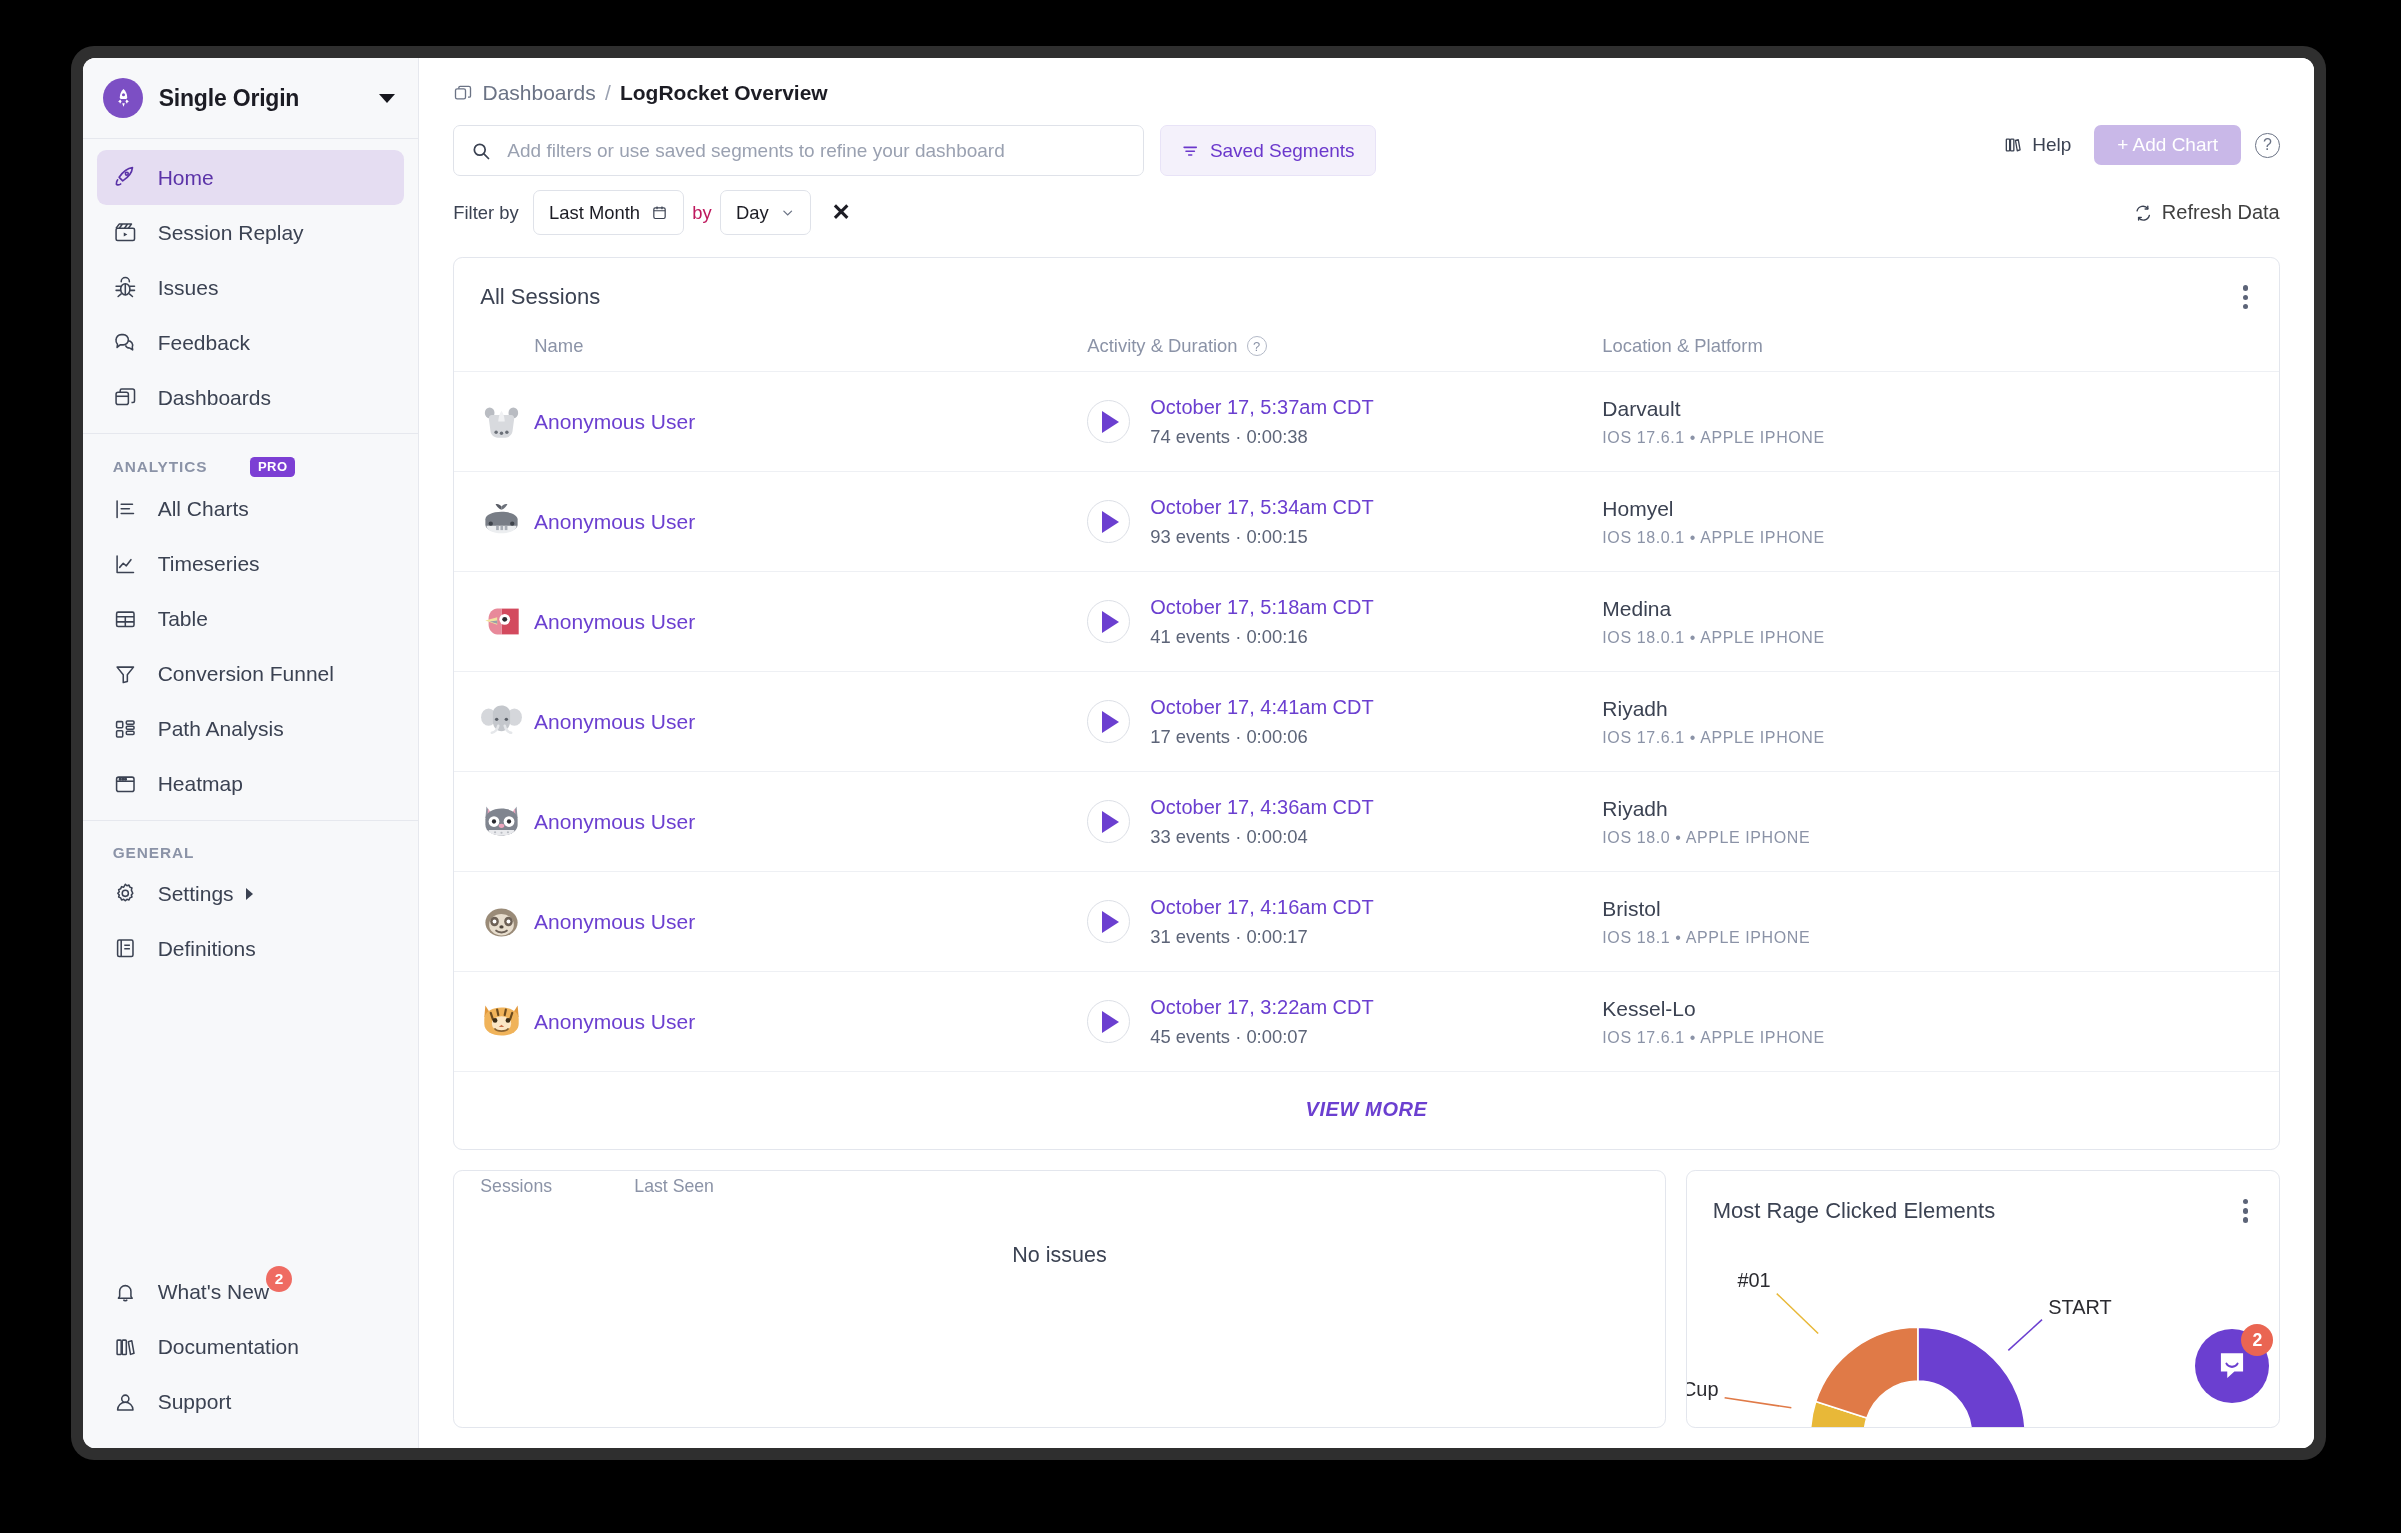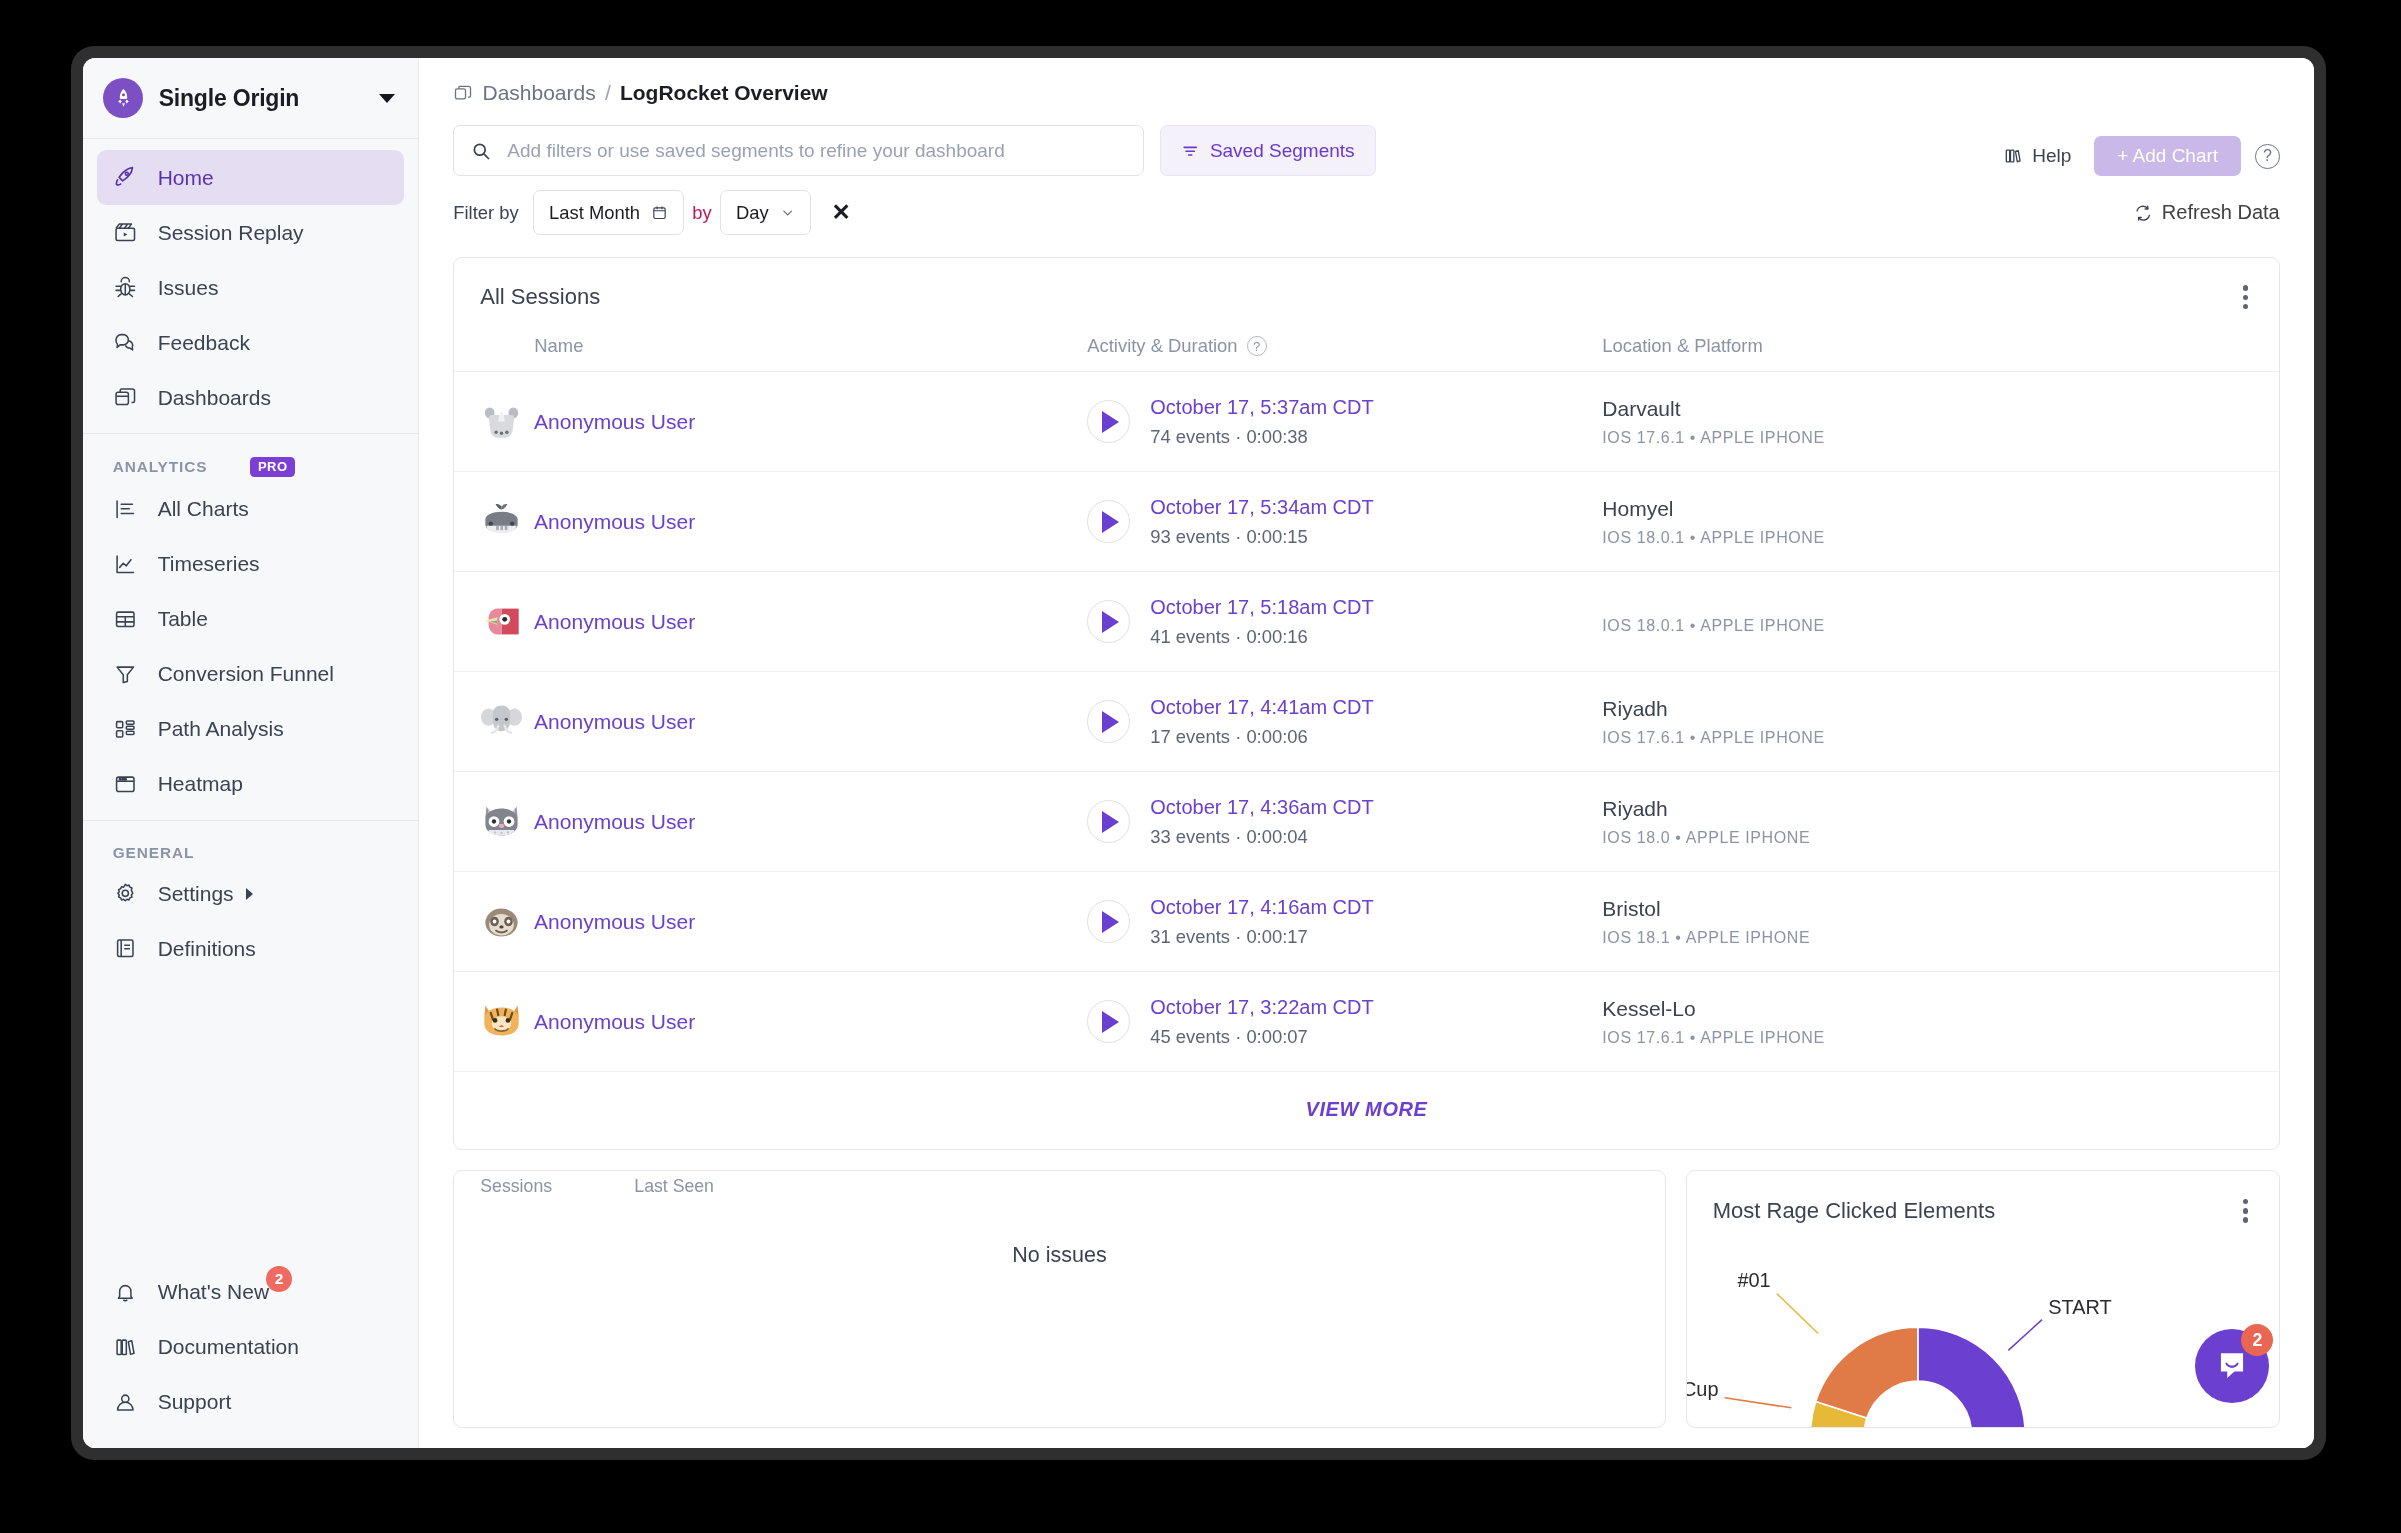--- a/index.html
+++ b/index.html
@@ -94,21 +94,21 @@
   }
 
   
   #main { flex: 1; display: flex; flex-direction: column; background: #fff; min-width: 0; overflow: hidden; }
   #topbar { padding: 23px 34px 0 34px; }
   .breadcrumb { display: flex; align-items: center; font-size: 21px; color: #6b7385; }
   .breadcrumb .crumb-link { color: #6b7385; margin-left: 9.2px; }
   .breadcrumb .sep { margin: 0 9.2px; color: #9aa1b1; }
   .breadcrumb .current { color: #1c1c24; font-weight: bold; }
 
-  .filter-row { display: flex; align-items: flex-end; margin-top: 20px; }
+  .filter-row { display: flex; align-items: flex-start; margin-top: 20px; }
   .search-box {
     flex: 0 0 691px; height: 51px;
     border: 0.8px solid #dfe2e9; border-radius: 7px;
     display: flex; align-items: center; padding: 0 17px;
     background: #fff;
   }
   .search-box input {
     border: none; outline: none; margin-left: 14px;
     font-size: 19px; color: #3b4252; width: 100%;
     font-family: "Liberation Sans", sans-serif; background: transparent;
@@ -608,20 +608,21 @@
                   </span>
                   <span class="user-link">Anonymous User</span>
                 </div>
                 <div class="cell-act">
                   <span class="play-btn">
                     <span class="play-tri"></span>
                   </span>
                   <span><span class="act-time">October 17, 5:18am CDT</span><div class="act-sub">41 events · 0:00:16</div></span>
                 </div>
                 <div class="cell-loc">
+                  <div class="loc-city">Medina</div>
                   <div class="loc-plat">IOS 18.0.1 • APPLE IPHONE</div>
                 </div>
               </div>
               <div class="sess-row">
                 <div class="cell-name">
                   <span class="avatar">
                     <svg viewBox="0 0 40 40">
                       <ellipse cx="8" cy="16" rx="7" ry="8" fill="#d5d7db"></ellipse>
                       <ellipse cx="32" cy="16" rx="7" ry="8" fill="#d5d7db"></ellipse>
                       <path d="M12 12c0-4 3.5-7 8-7s8 3 8 7v8c0 5-3.5 9-8 9s-8-4-8-9z" fill="#c4c7cc"></path>

